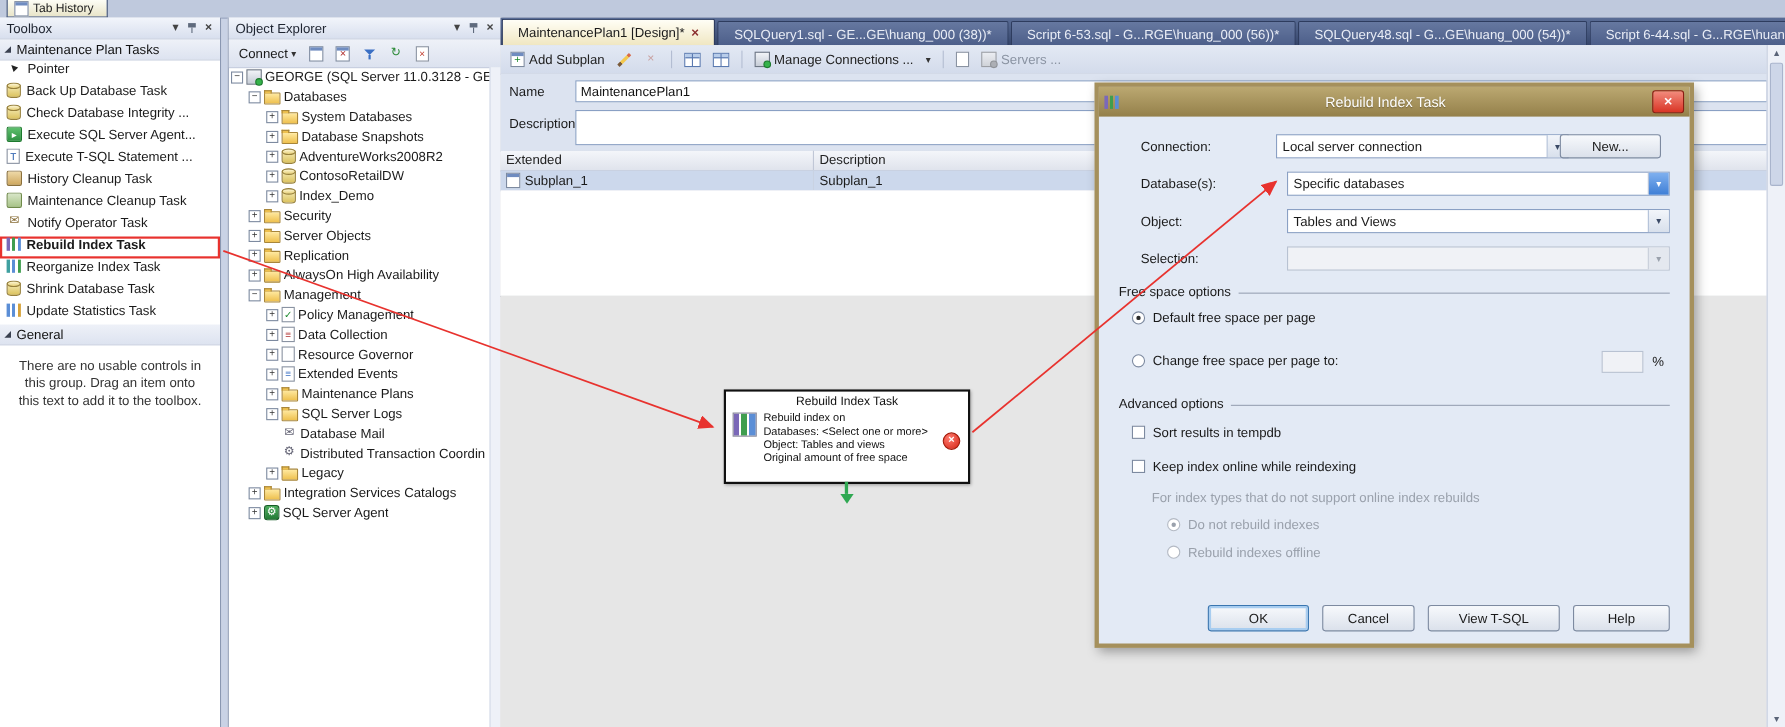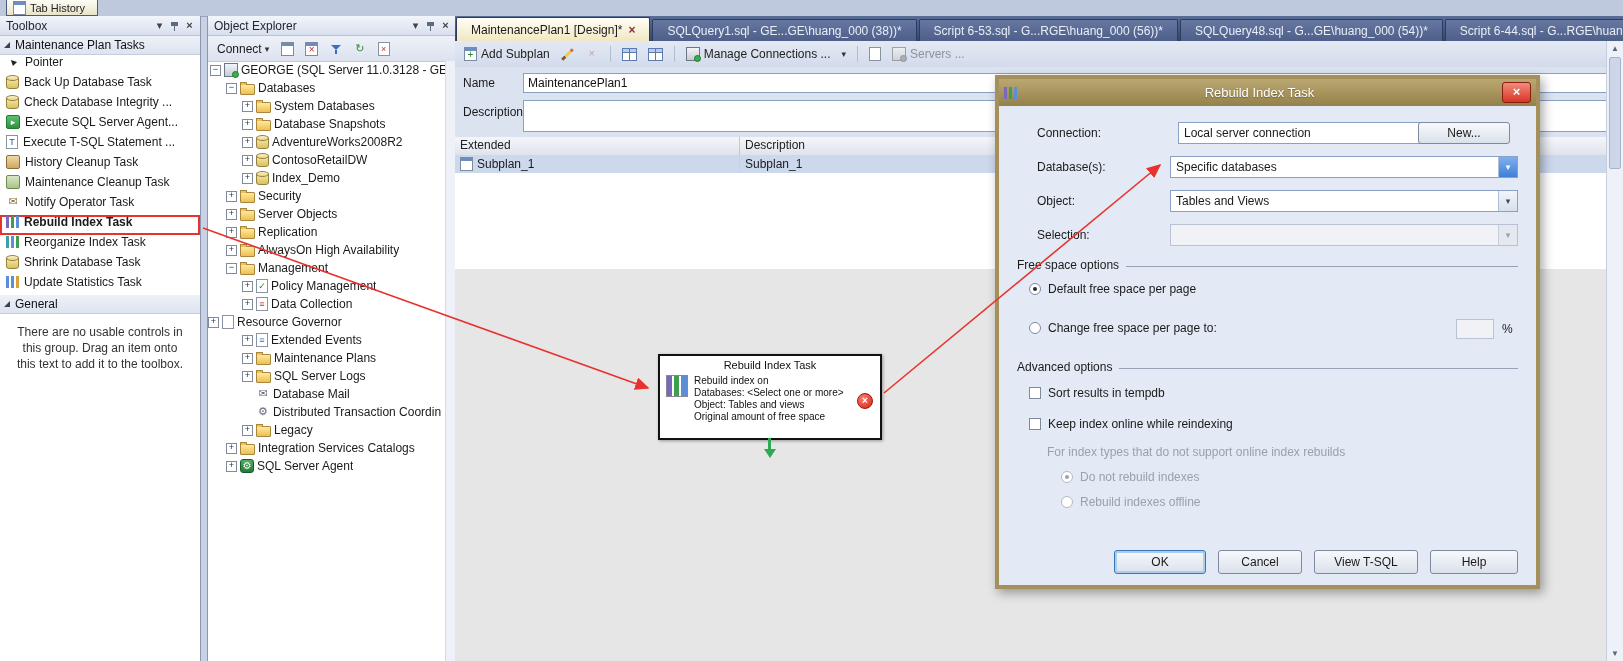--- a/index.html
+++ b/index.html
@@ -331,21 +331,21 @@
     <div class="trow" style="padding-left:34px">
         <span class="exp plus"></span>
         <span class="ic icsheet" style="color: rgb(29, 138, 46);">✓</span>
         <span class="tlabel">Policy Management</span>
       </div>
     <div class="trow" style="padding-left:34px">
         <span class="exp plus"></span>
         <span class="ic icsheet" style="color: rgb(176, 48, 48);">≡</span>
         <span class="tlabel">Data Collection</span>
       </div>
-    <div class="trow" style="">
+    <div class="trow" style="padding-left:34px">
         <span class="exp plus"></span>
         <span class="ic icsheet"></span>
         <span class="tlabel">Resource Governor</span>
       </div>
     <div class="trow" style="padding-left:34px">
         <span class="exp plus"></span>
         <span class="ic icsheet" style="color: rgb(58, 111, 196);">≡</span>
         <span class="tlabel">Extended Events</span>
       </div>
     <div class="trow" style="padding-left:34px">
@@ -495,21 +495,21 @@
 
 <div class="dialog">
   <div class="dlg-title">
     <span class="ic icreb"></span>
     <span class="dlg-title-text">Rebuild Index Task</span>
     <span class="dlg-close"></span>
   </div>
   <div class="dlg-body">
 
     <span class="dlabel" style="top:20px">Connection:</span>
-    <div class="combo" style="left:179px;top:16px;width:266px">
+    <div class="combo" style="left:161px;top:16px;width:266px">
       <span class="combo-val">Local server connection</span>
       <span class="combo-arrow"></span>
     </div>
     <div class="dlg-btn" style="position:absolute;left:419px;top:16px;width:92px;height:22px;line-height:20px">New...</div>
 
     <span class="dlabel" style="top:54px">Database(s):</span>
     <div class="combo" style="left:171px;top:50px;width:348px">
       <span class="combo-val">Specific databases</span>
       <span class="combo-arrow hl"></span>
     </div>
@@ -561,21 +561,21 @@
       <span>Do not rebuild indexes</span>
     </div>
     <div class="ctl-row dis-txt" style="left:62px;top:389px">
       <span class="radio dis"></span>
       <span>Rebuild indexes offline</span>
     </div>
 
     <div class="dlg-btns">
       <div class="dlg-btn focus" style="width:92px">OK</div>
       <div class="dlg-btn" style="width:84px">Cancel</div>
-      <div class="dlg-btn" style="width:104px">View T-SQL</div>
+      <div class="dlg-btn" style="width:120px">View T-SQL</div>
       <div class="dlg-btn" style="width:88px">Help</div>
     </div>
   </div>
 </div>
 
 <svg class="arrows" viewBox="0 0 1623 661">
   <defs>
     <marker id="arr" markerWidth="10" markerHeight="8" refX="8" refY="4" orient="auto">
       <path d="M0,0 L9,4 L0,8 z" fill="#e8322e"></path>
     </marker>

